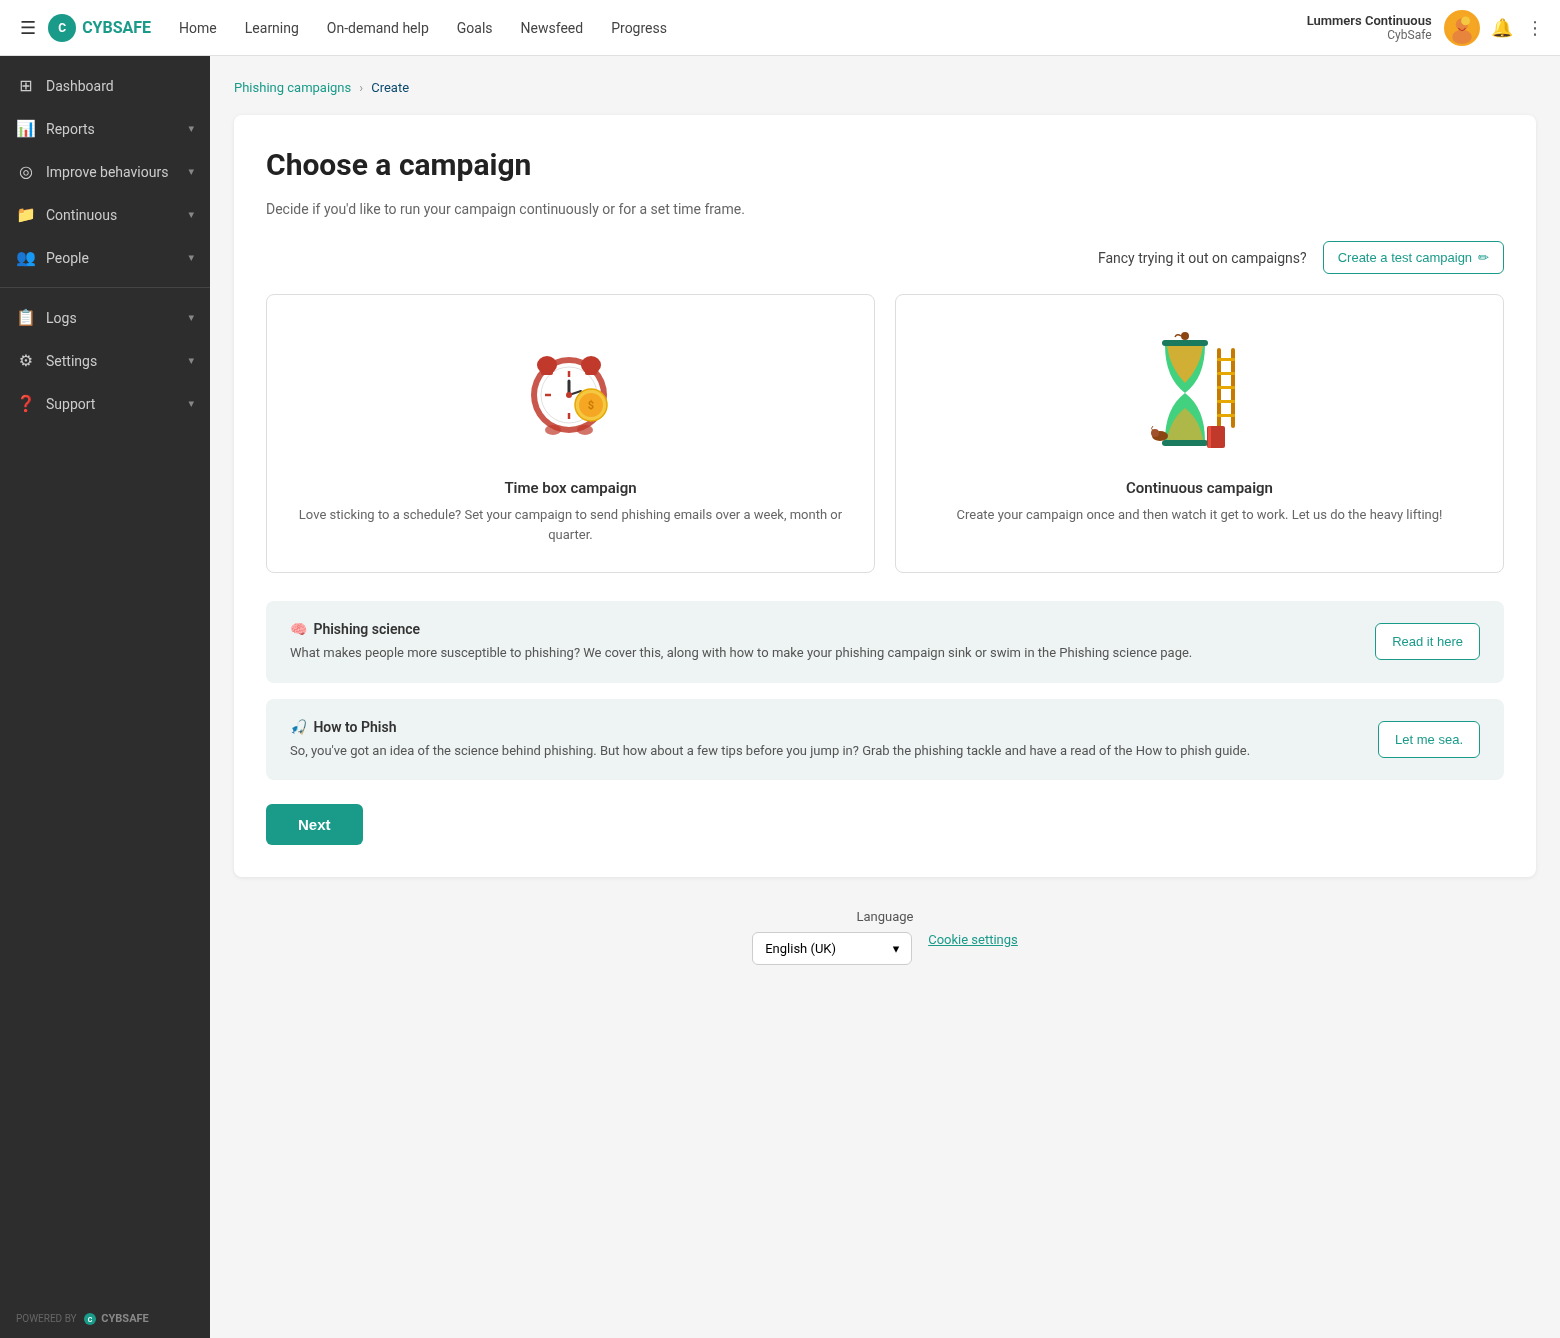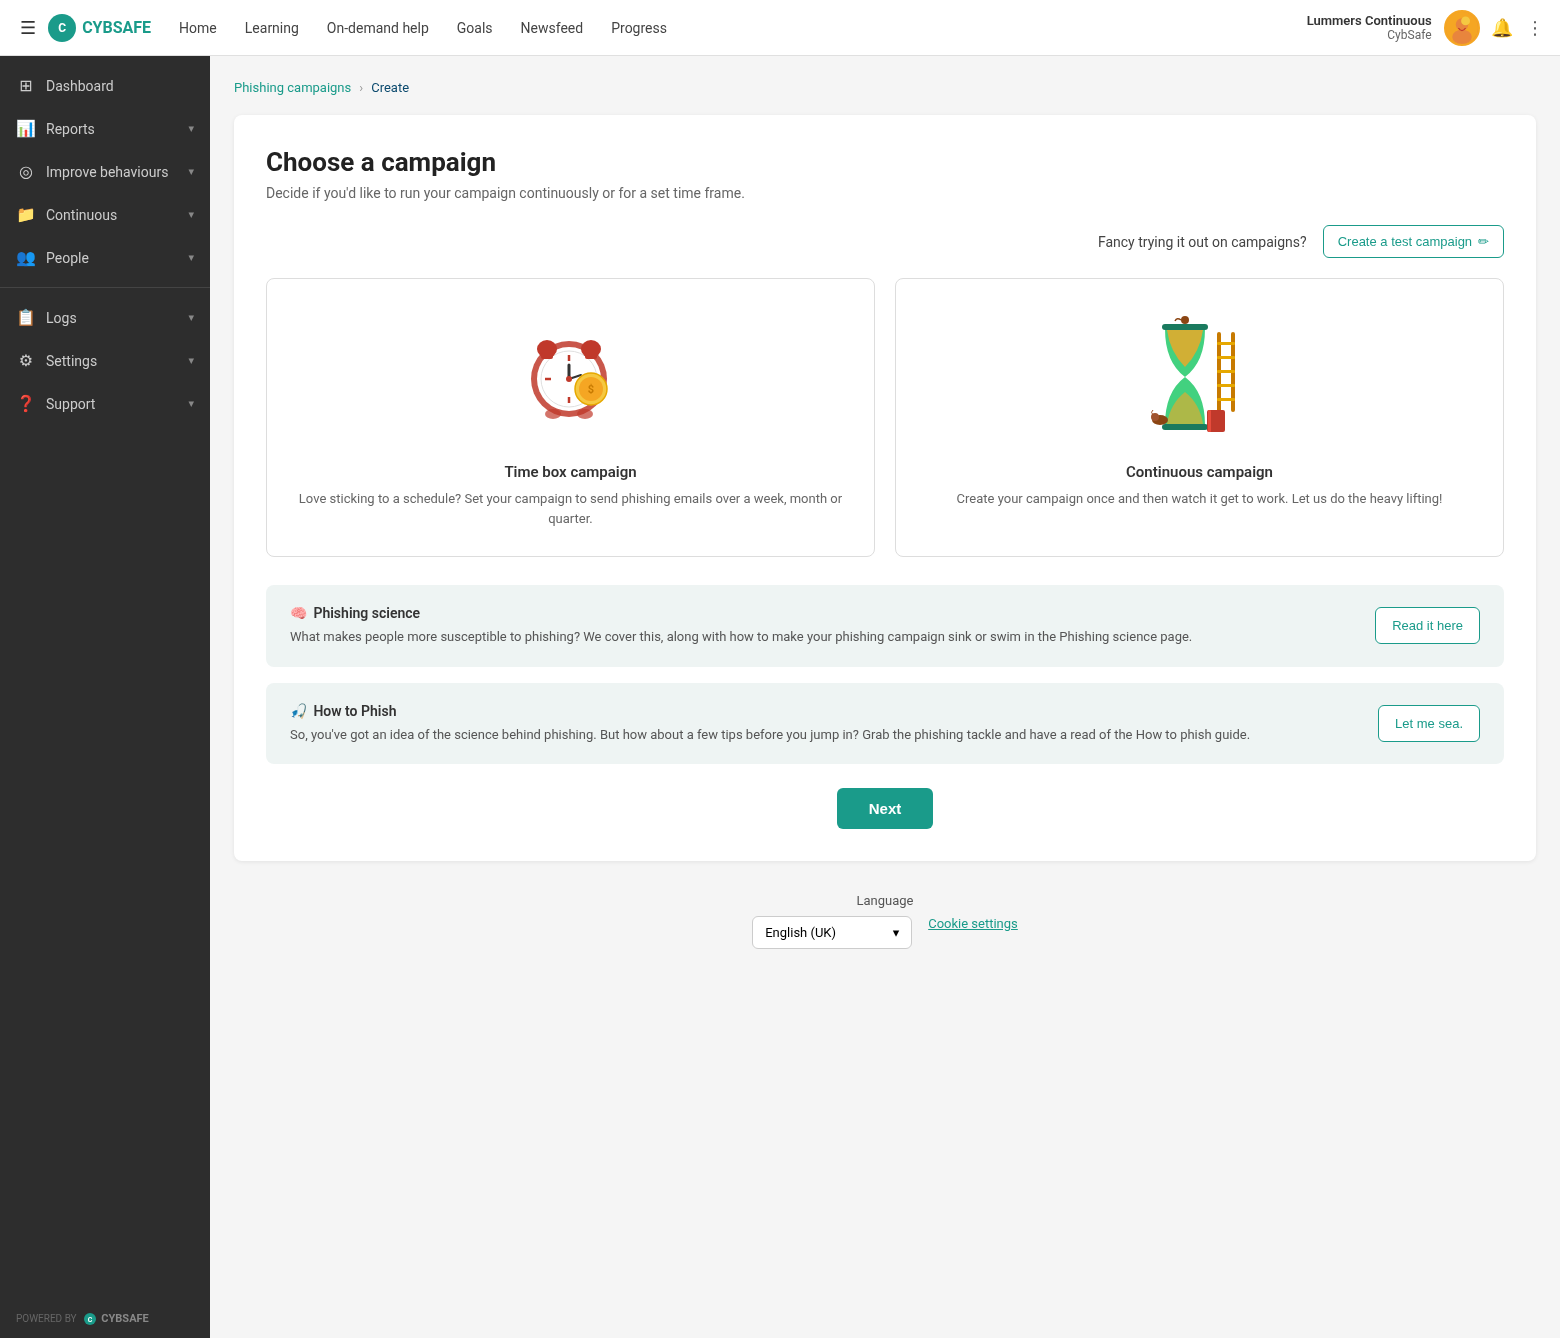--- a/index.html
+++ b/index.html
@@ -42,21 +42,21 @@
     .main { margin-left: 210px; flex: 1; padding: 24px; background: #f5f5f5; min-height: calc(100vh - 56px); }
 
     
     .breadcrumb { display: flex; align-items: center; gap: 8px; font-size: 13px; color: #555; margin-bottom: 20px; }
     .breadcrumb-link { color: #1a9b8a; cursor: pointer; text-decoration: none; }
     .breadcrumb-sep { color: #999; }
     .breadcrumb-current { color: #0c4a6e; font-weight: 400; }
 
     
     .card { background: #fff; border-radius: 8px; padding: 32px; box-shadow: 0 1px 4px rgba(0,0,0,0.08); }
-    .page-title { font-size: 26px; font-weight: 700; color: #222; margin-bottom: 8px; }
+    .page-title { font-size: 30px; font-weight: 700; color: #222; margin-bottom: 19px; }
     .page-subtitle { font-size: 14px; color: #666; margin-bottom: 24px; }
 
     
     .test-campaign-bar { display: flex; align-items: center; justify-content: flex-end; gap: 16px; margin-bottom: 20px; }
     .test-campaign-text { font-size: 14px; color: #444; }
     .test-campaign-btn { border: 1.5px solid #1a9b8a; color: #1a9b8a; background: #fff; border-radius: 6px; padding: 8px 14px; font-size: 13px; cursor: pointer; display: flex; align-items: center; gap: 6px; }
 
     
     .campaign-cards { display: grid; grid-template-columns: 1fr 1fr; gap: 20px; margin-bottom: 28px; }
     .campaign-card { border: 1.5px solid #ddd; border-radius: 8px; padding: 28px 24px; text-align: center; cursor: pointer; background: #fff; transition: border-color 0.2s; }
@@ -65,21 +65,21 @@
     .campaign-card-desc { font-size: 13px; color: #666; line-height: 1.5; }
 
     
     .info-panel { background: #eef4f3; border-radius: 8px; padding: 20px 24px; display: flex; align-items: center; gap: 16px; margin-bottom: 16px; }
     .info-panel-content { flex: 1; }
     .info-panel-title { font-size: 14px; font-weight: 600; color: #333; margin-bottom: 6px; display: flex; align-items: center; gap: 6px; }
     .info-panel-desc { font-size: 13px; color: #555; line-height: 1.5; }
     .info-panel-btn { border: 1.5px solid #1a9b8a; color: #1a9b8a; background: #fff; border-radius: 6px; padding: 10px 16px; font-size: 13px; cursor: pointer; white-space: nowrap; text-align: right; }
 
     
-    .next-row { display: flex; justify-content: center; margin-top: 24px; }
+    .next-row { display: flex; justify-content: flex-start; margin-top: 24px; }
     .next-btn { background: #1a9b8a; color: #fff; border: none; border-radius: 6px; padding: 12px 32px; font-size: 15px; font-weight: 600; cursor: pointer; }
 
     
     .footer { text-align: center; padding: 32px 0 16px; }
     .language-label { font-size: 13px; color: #555; margin-bottom: 8px; }
     .language-select { display: flex; align-items: flex-start; justify-content: center; gap: 16px; }
     .lang-dropdown { border: 1px solid #ccc; border-radius: 6px; padding: 8px 12px; font-size: 13px; background: #fff; min-width: 160px; display: flex; align-items: center; justify-content: space-between; cursor: pointer; }
     .cookie-link { font-size: 13px; color: #1a9b8a; cursor: pointer; text-decoration: underline; }
   </style>
 </head>

